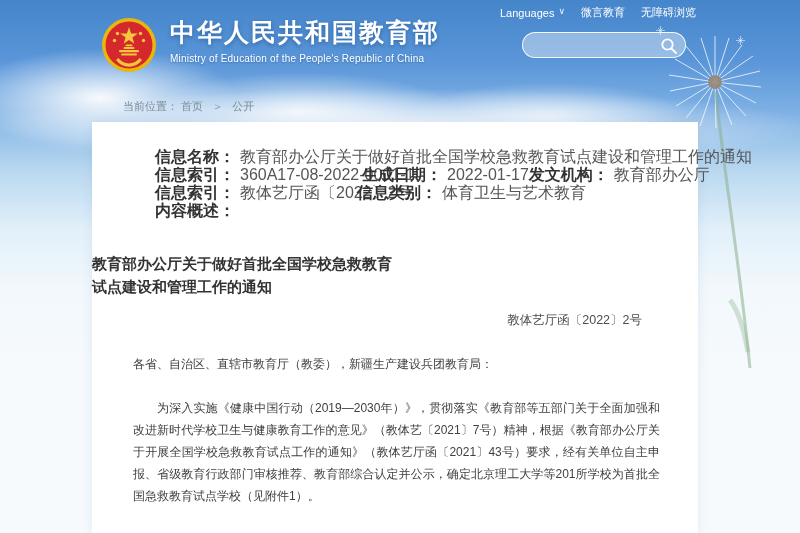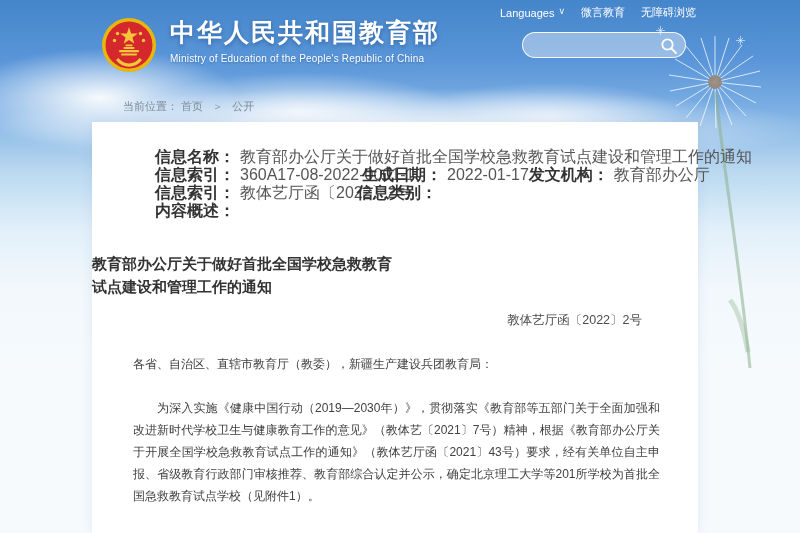--- a/index.html
+++ b/index.html
@@ -165,20 +165,21 @@
       <span class="m-val w1">360A17-08-2022-0001-1</span>
       <span class="m-label">生成日期：</span>
       <span class="m-val w2">2022-01-17</span>
       <span class="m-label">发文机构：</span>
       <span class="m-val">教育部办公厅</span>
     </div>
     <div class="meta-row">
       <span class="m-label">信息索引：</span>
       <span class="m-val w3">教体艺厅函〔2022〕2号</span>
       <span class="m-label">信息类别：</span>
+      <span class="m-val">体育卫生与艺术教育</span>
     </div>
     <div class="meta-row">
       <span class="m-label">内容概述：</span>
     </div>
   </div>
 
   <div class="doc-title">
     <div>教育部办公厅关于做好首批全国学校急救教育</div>
     <div>试点建设和管理工作的通知</div>
   </div>

